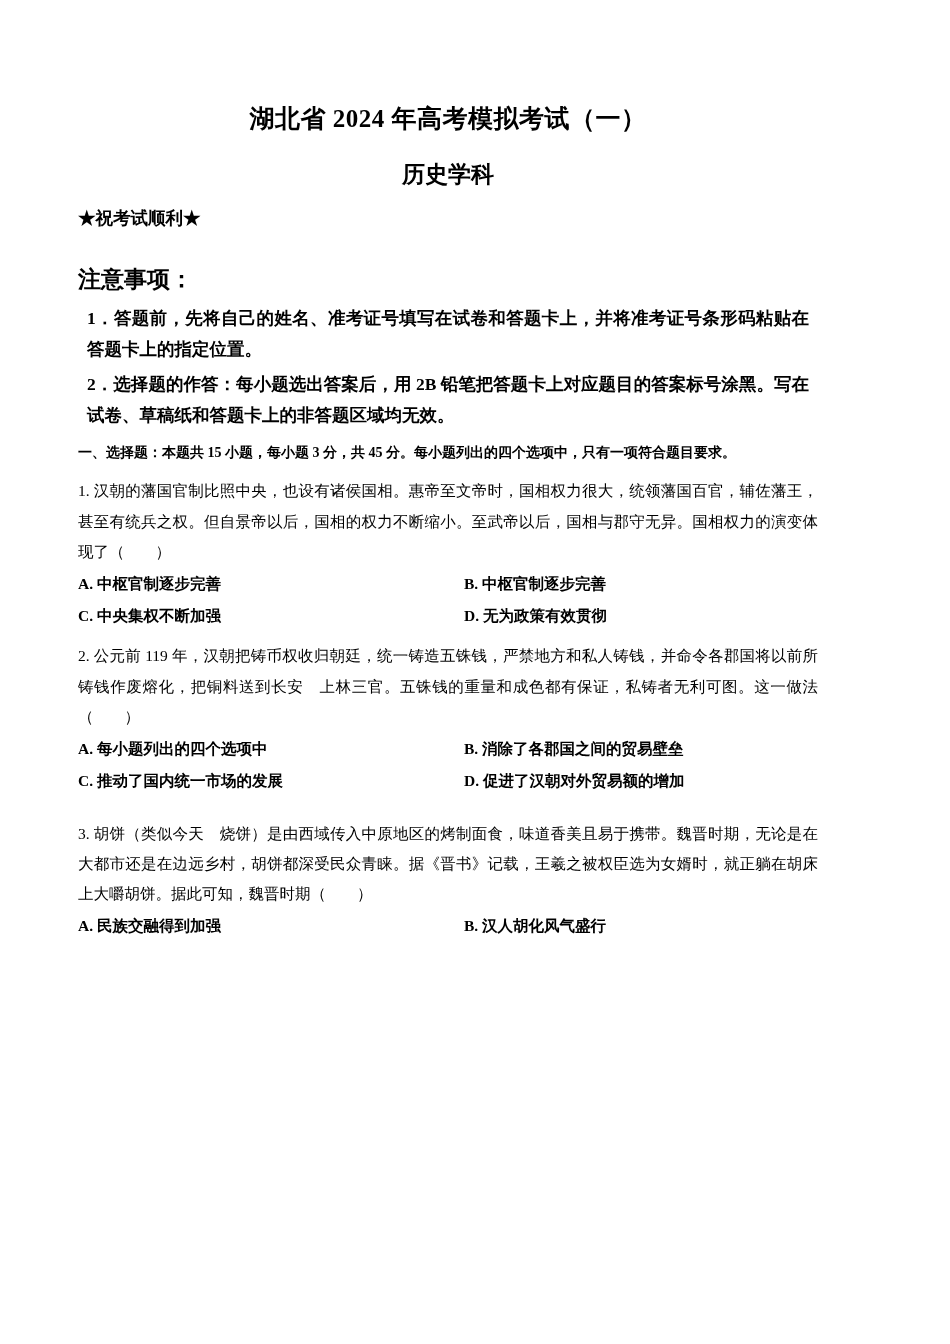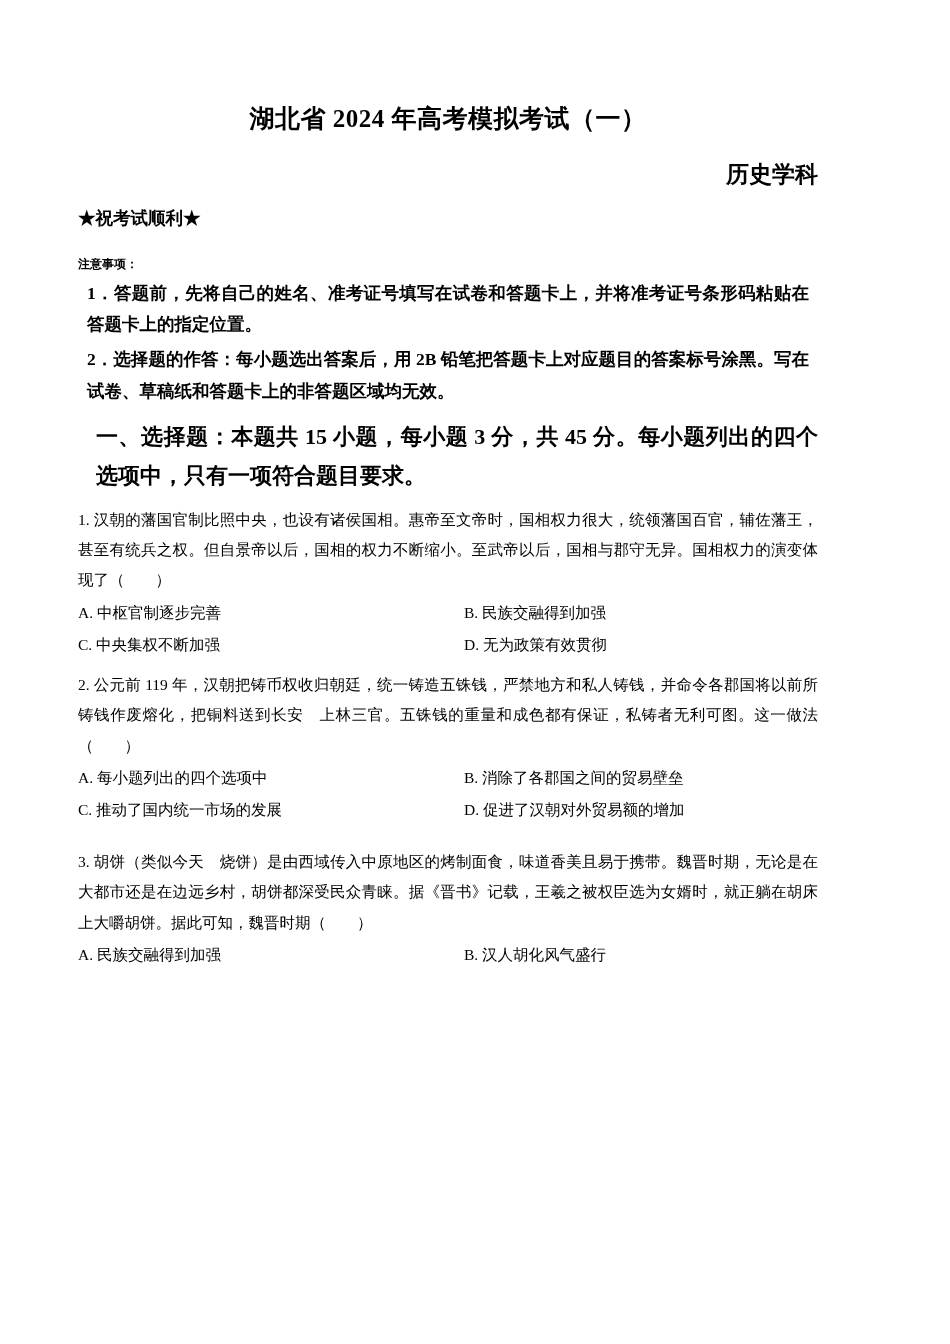--- a/index.html
+++ b/index.html
@@ -23,74 +23,75 @@
   }
   .doc-title {
     text-align: center;
     font-size: 25px;
     font-weight: bold;
     letter-spacing: 0.5px;
     margin: 0 0 4px 0;
     line-height: 1.5;
   }
   .doc-subtitle {
-    text-align: right;
+    text-align: center;
     font-size: 23px;
     font-weight: bold;
     margin: 20px 0 10px 0;
     line-height: 1.5;
   }
   .exam-info {
     text-align: center;
     font-size: 17.5px;
     font-weight: bold;
     margin: 18px 0 6px 0;
     line-height: 1.6;
   }
   .wish {
     font-size: 17.5px;
     font-weight: bold;
     margin: 12px 0 20px 0;
     line-height: 1.7;
   }
   .notice-head {
-    font-size: 12px;
+    font-size: 23px;
     font-weight: bold;
-    margin: 20px 0 2px 0;
+    margin: 26px 0 2px 0;
     line-height: 1.7;
   }
   .notice-item {
     font-size: 17.5px;
     font-weight: bold;
     line-height: 1.78;
     margin: 4px 9px;
     text-align: justify;
   }
   .section-head {
-    font-size: 22px;
+    font-size: 14px;
     font-weight: bold;
     line-height: 1.78;
-    margin: 10px 0 6px 18px;
+    margin: 10px 0 6px 0;
     text-align: justify;
   }
   .q-stem {
     font-size: 15.5px;
     line-height: 1.95;
     margin: 10px 0 2px 0;
     text-align: justify;
   }
   .options {
     display: flex;
     font-size: 15.5px;
     line-height: 1.95;
     margin: 2px 0;
   }
   .opt {
     flex: 0 0 50%;
     box-sizing: border-box;
+    font-weight: bold;
   }
   .opt.second {
     padding-left: 16px;
   }
   .q-block {
     margin-bottom: 6px;
   }
   .spacer-sm { height: 6px; }
 </style>
 </head>
@@ -109,21 +110,21 @@
 
   <p class="notice-item">1．答题前，先将自己的姓名、准考证号填写在试卷和答题卡上，并将准考证号条形码粘贴在答题卡上的指定位置。</p>
   <p class="notice-item">2．选择题的作答：每小题选出答案后，用 2B 铅笔把答题卡上对应题目的答案标号涂黑。写在试卷、草稿纸和答题卡上的非答题区域均无效。</p>
 
   <p class="section-head">一、选择题：本题共 15 小题，每小题 3 分，共 45 分。每小题列出的四个选项中，只有一项符合题目要求。</p>
 
   <div class="q-block">
     <p class="q-stem">1. 汉朝的藩国官制比照中央，也设有诸侯国相。惠帝至文帝时，国相权力很大，统领藩国百官，辅佐藩王，甚至有统兵之权。但自景帝以后，国相的权力不断缩小。至武帝以后，国相与郡守无异。国相权力的演变体现了（　　）</p>
     <div class="options">
       <span class="opt">A. 中枢官制逐步完善</span>
-      <span class="opt second">B. 民族交融得到加强</span>
+      <span class="opt second">B. 中枢官制逐步完善</span>
     </div>
     <div class="options">
       <span class="opt">C. 中央集权不断加强</span>
       <span class="opt second">D. 无为政策有效贯彻</span>
     </div>
   </div>
 
   <div class="q-block">
     <p class="q-stem">2. 公元前 119 年，汉朝把铸币权收归朝廷，统一铸造五铢钱，严禁地方和私人铸钱，并命令各郡国将以前所铸钱作废熔化，把铜料送到长安　上林三官。五铢钱的重量和成色都有保证，私铸者无利可图。这一做法（　　）</p>
     <div class="options">

